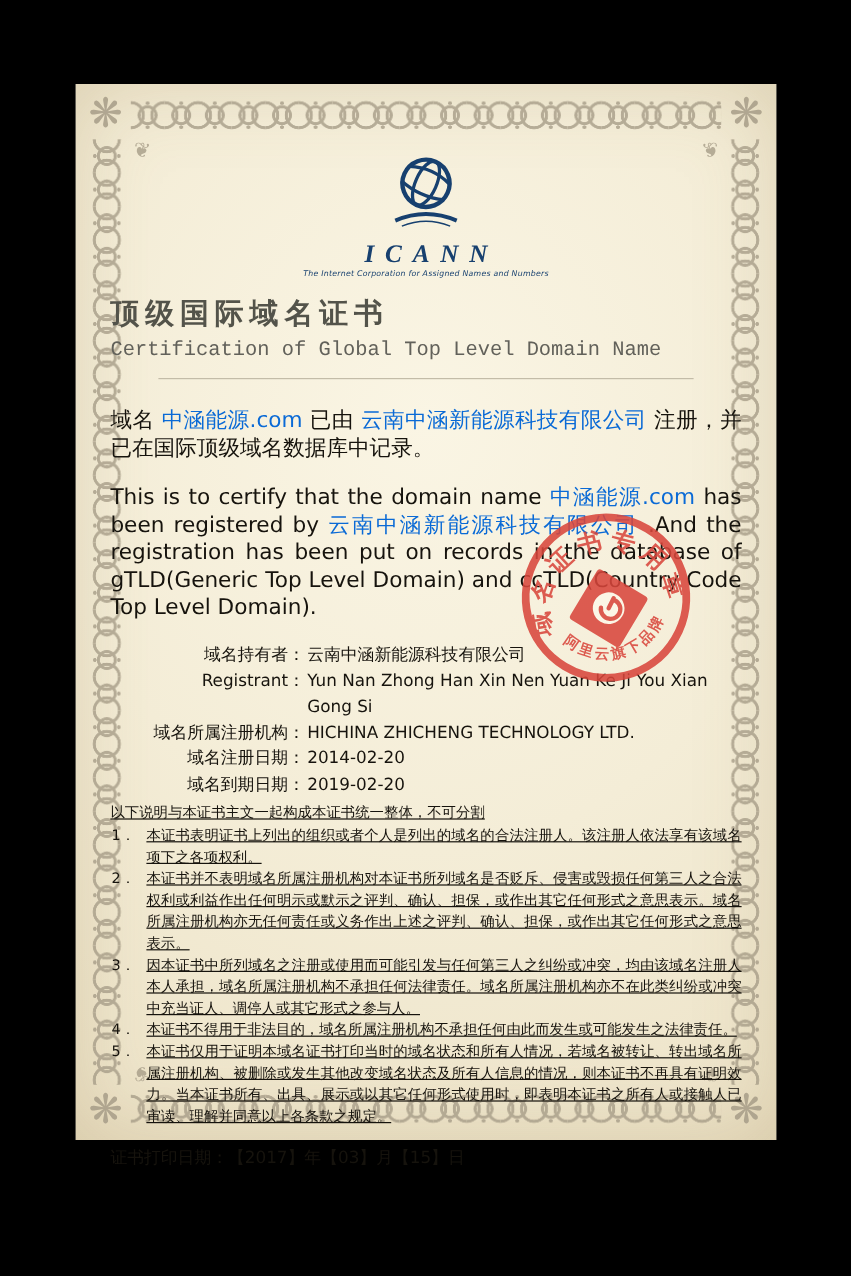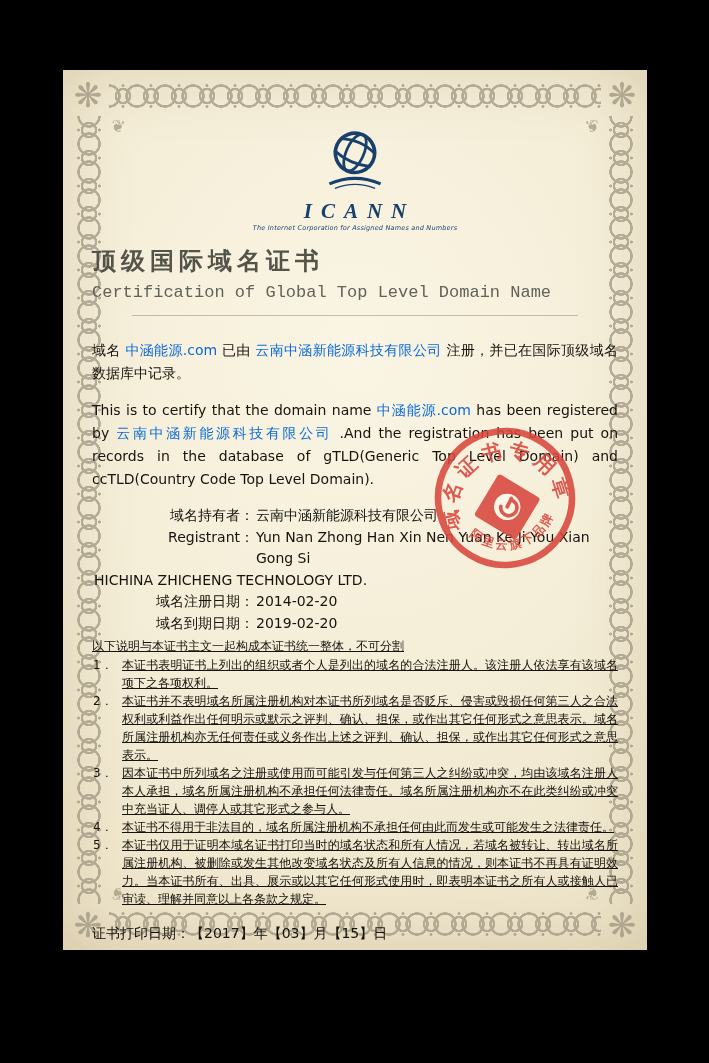--- a/index.html
+++ b/index.html
@@ -63,21 +63,21 @@
   .tagline{font-size:6.5px;color:var(--navy);margin-top:0;letter-spacing:.2px;}
   .cert-title{
     font-size:24px;font-weight:bold;color:var(--title_gray);
     letter-spacing:5px;margin-top:13px;
   }
   .cert-subtitle{
     text-align:left;font-family:Liberation Mono, monospace;
     font-size:17px;color:#62615a;margin-top:6px;
   }
   .divider{border-top:1px solid #c3bca8;width:446px;margin:13px auto 0;height:0;}
-  .para{font-size:14px;line-height:23px;color:#16130d;text-align:justify;}
+  .para{font-size:18px;line-height:23px;color:#16130d;text-align:justify;}
   .para-zh{margin-top:23px;}
   .para-en{margin-top:10px;}
   .blue{color:var(--blue);}
   .details{margin-top:7px;font-size:14px;color:#16130d;}
   .detail-row{display:flex;line-height:21.5px;}
   .detail-label{width:162px;text-align:right;flex:none;}
   .detail-value{flex:1;padding-left:2px;}
   .terms{margin-top:3px;font-size:12px;line-height:18px;color:#16130d;text-decoration:underline;}
   .terms-heading{margin:0 0 1px 0;}
   .term{position:relative;padding-left:30px;text-align:justify;}
@@ -152,20 +152,21 @@
     <div class="details">
       <div class="detail-row">
         <span class="detail-label">域名持有者：</span>
         <span class="detail-value">云南中涵新能源科技有限公司</span>
       </div>
       <div class="detail-row">
         <span class="detail-label">Registrant：</span>
         <span class="detail-value">Yun Nan Zhong Han Xin Nen Yuan Ke Ji You Xian Gong Si</span>
       </div>
       <div class="detail-row">
+        <span class="detail-label">域名所属注册机构：</span>
         <span class="detail-value">HICHINA ZHICHENG TECHNOLOGY LTD.</span>
       </div>
       <div class="detail-row">
         <span class="detail-label">域名注册日期：</span>
         <span class="detail-value">2014-02-20</span>
       </div>
       <div class="detail-row">
         <span class="detail-label">域名到期日期：</span>
         <span class="detail-value">2019-02-20</span>
       </div>

